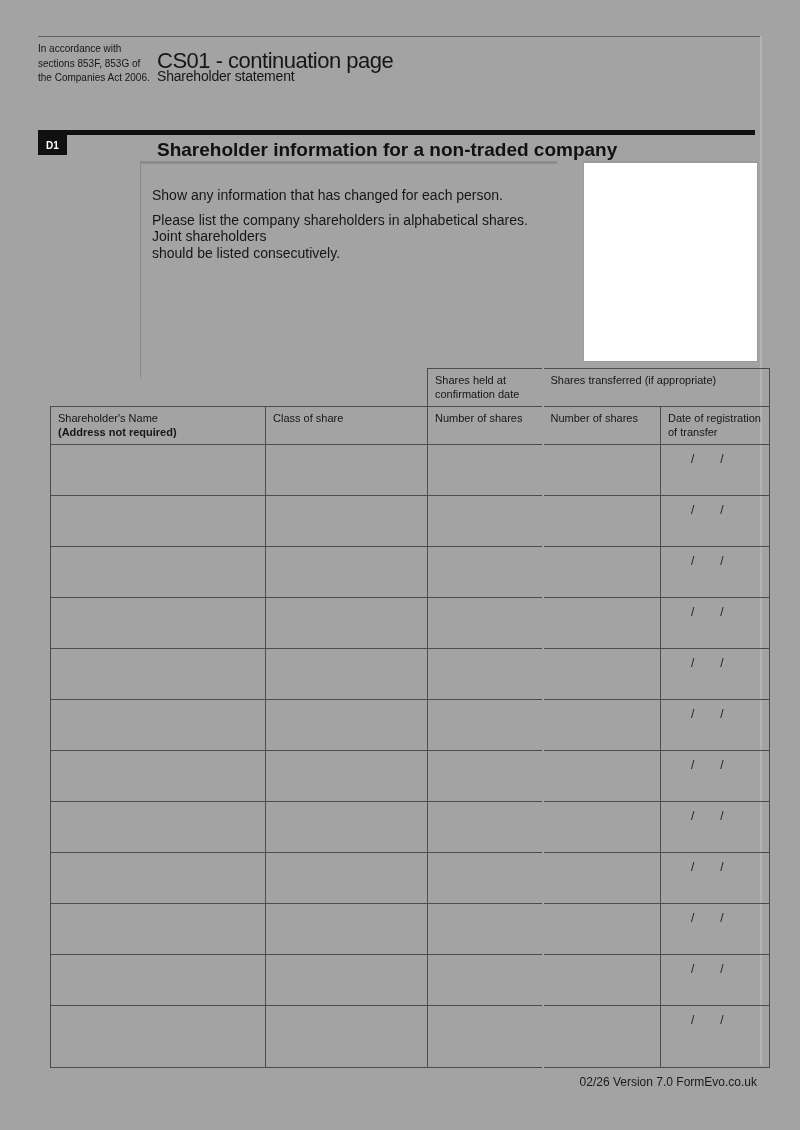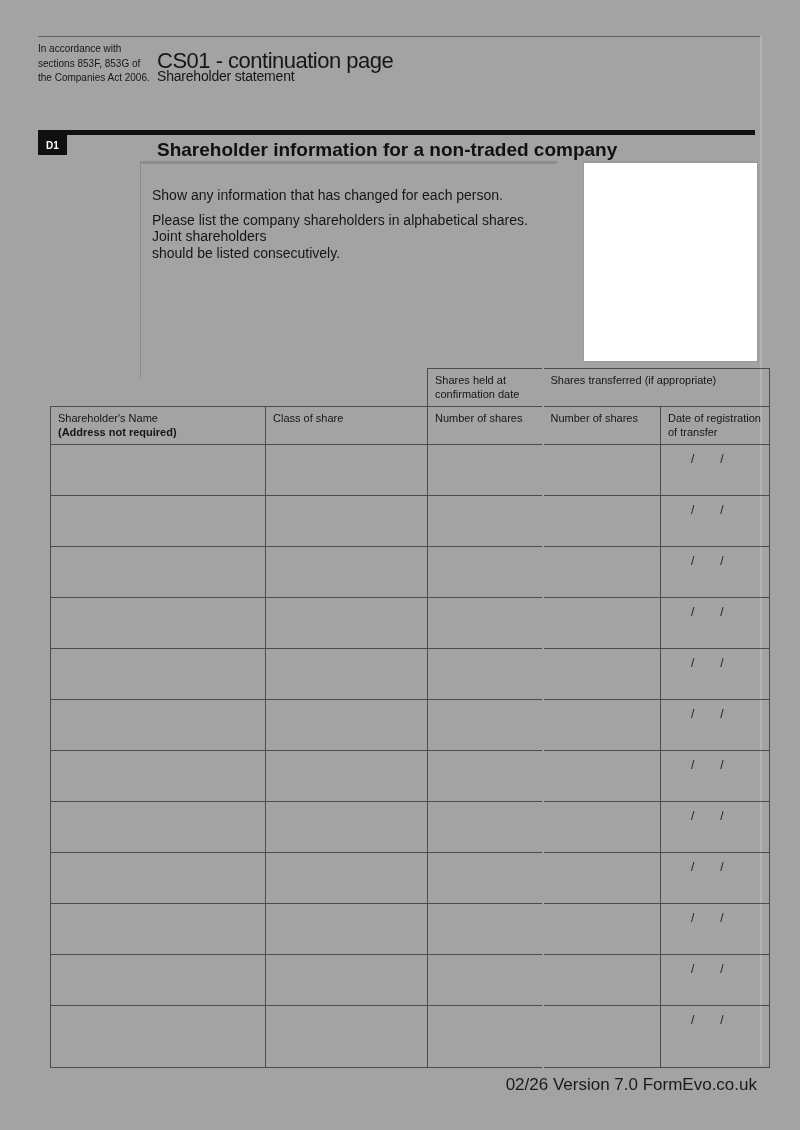--- a/index.html
+++ b/index.html
@@ -101,21 +101,21 @@
   .date-separators {
     padding-left: 23px; padding-top: 3px;
     font-size: 12px; color: #222;
     letter-spacing: 0;
   }
   .date-separators .sep + .sep { margin-left: 26px; }
 
   
   .footer-version {
     position: absolute; right: 43px; top: 1075px;
-    font-size: 17px; color: #1a1a1a; white-space: nowrap;
+    font-size: 12px; color: #1a1a1a; white-space: nowrap;
   }
 </style>
 </head>
 <body>
 
 <div class="page">
 
   <div class="top-rule"></div>
   <div class="right-rule"></div>
 

